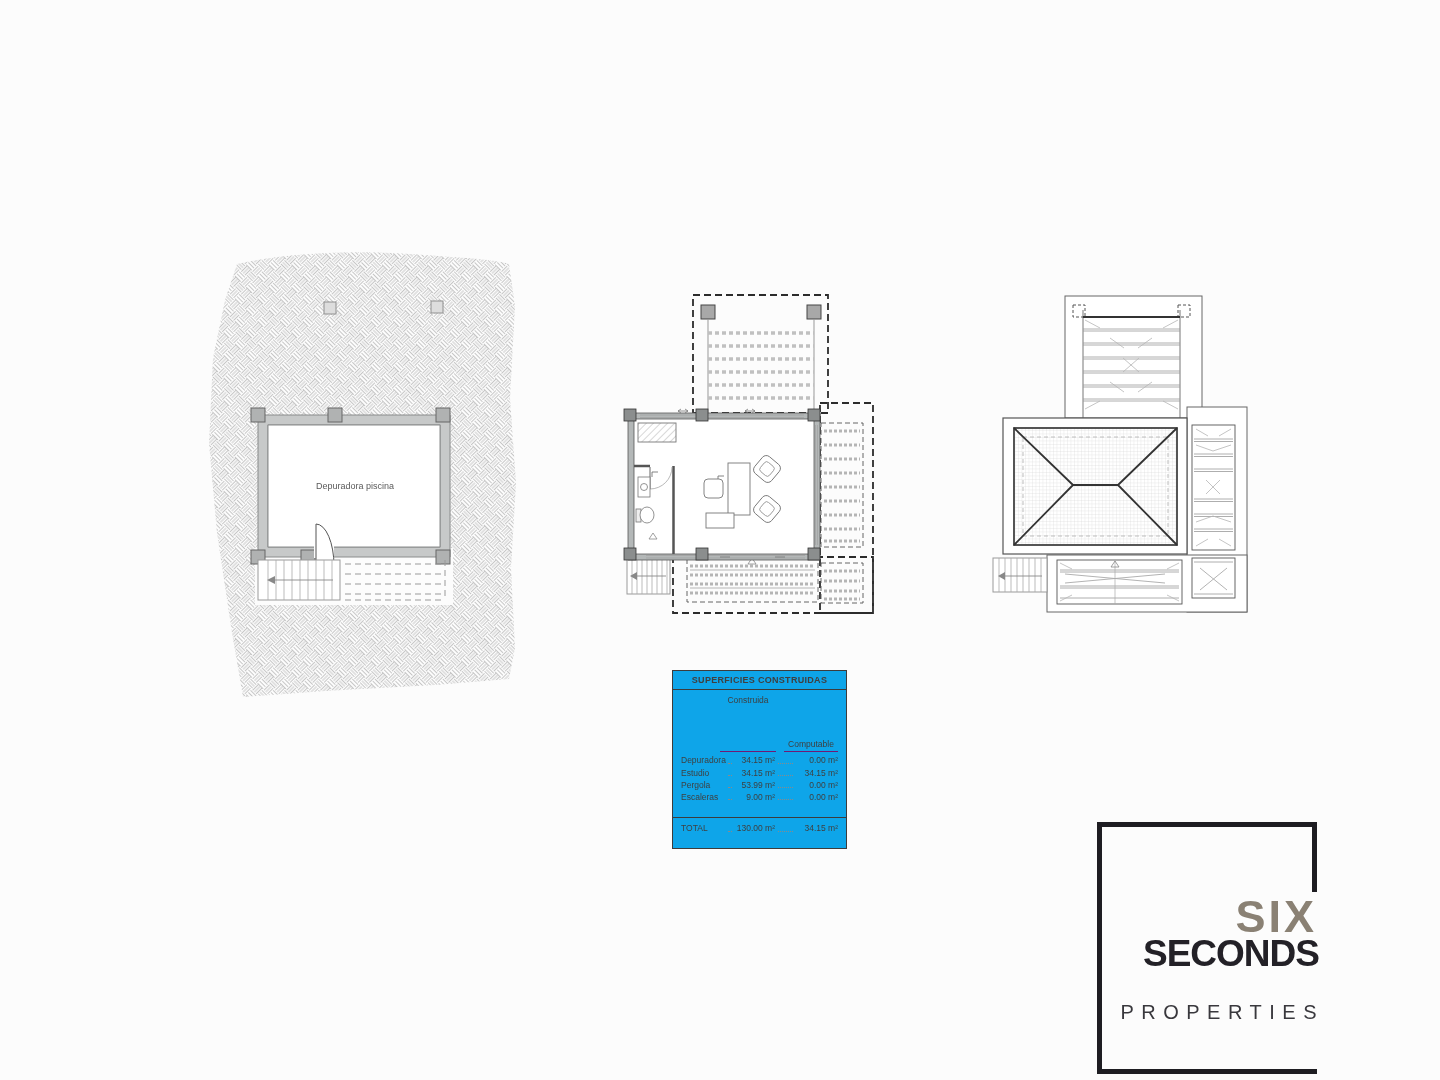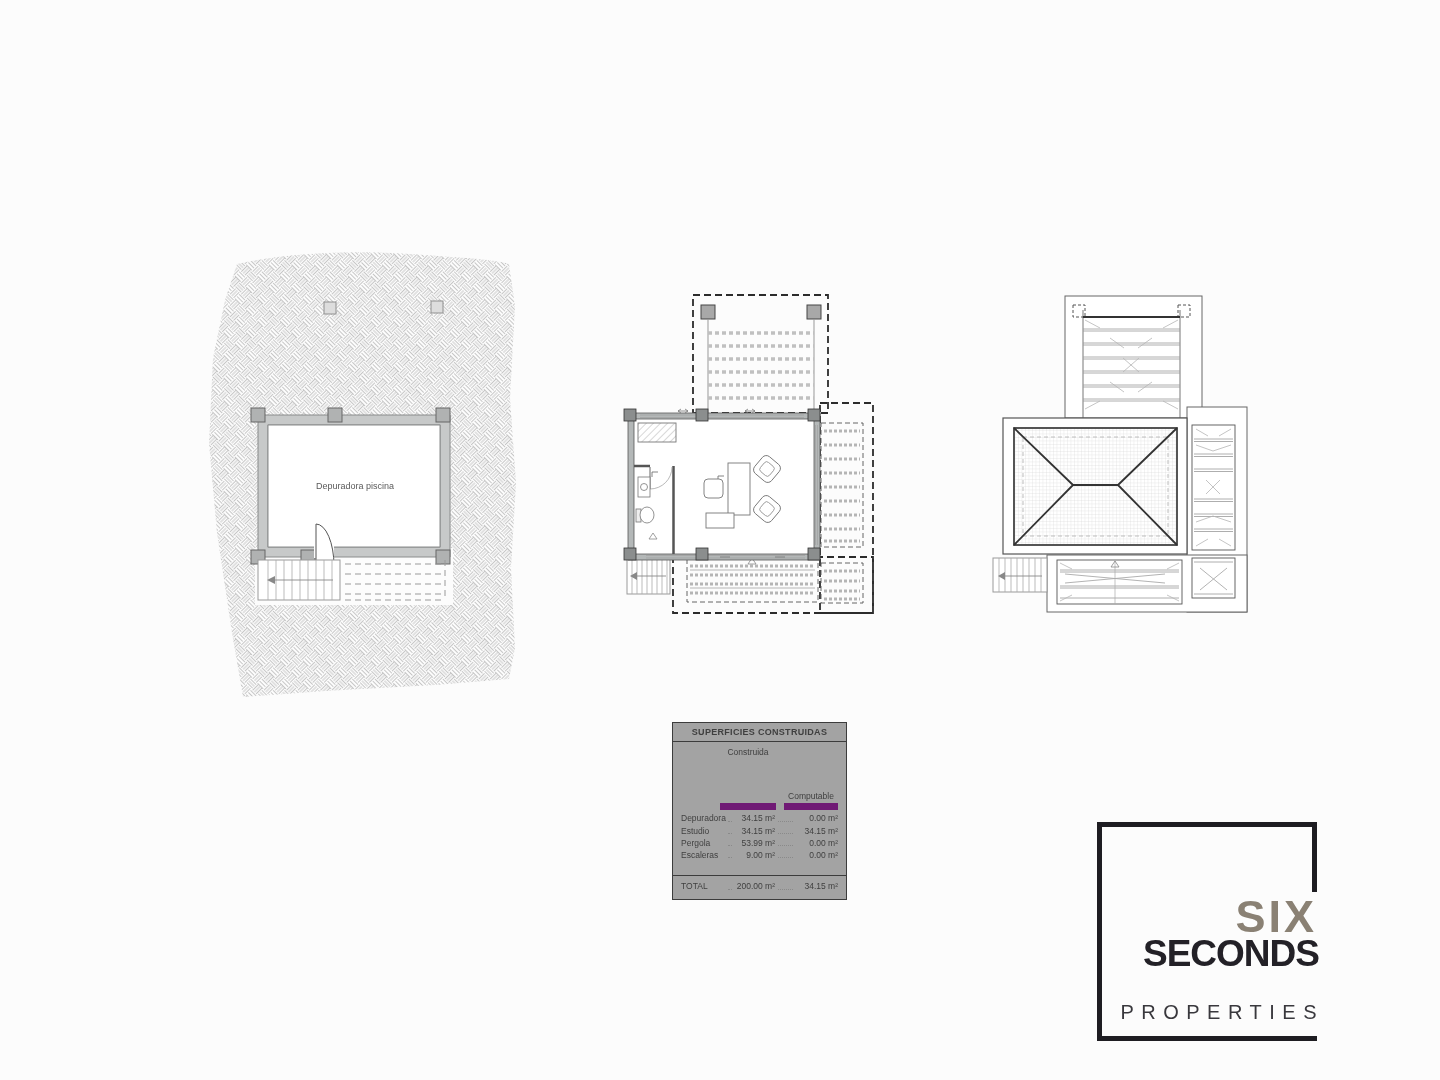--- a/index.html
+++ b/index.html
@@ -2,38 +2,38 @@
 <html><head>
 <meta charset="utf-8">
 <style>
   html,body{margin:0;padding:0;background:#e9e9e9;}
   .canvas{position:relative;width:1440px;height:1080px;background:#fcfcfc;overflow:hidden;
           font-family:"Liberation Sans",sans-serif;color:#3f3f3f;}
   svg text{font-family:"Liberation Sans",sans-serif;}
   .plan{position:absolute;}
 
   
-  .surf-table{position:absolute;left:672px;top:722px;width:173px;border:1.7px solid #3c3c3c;
-              background:#a3a3a3;font-size:8.5px;line-height:1.25;padding-bottom:7px;}
+  .surf-table{position:absolute;left:672px;top:670px;width:173px;border:1.7px solid #3c3c3c;
+              background:#0ea5e9;font-size:8.5px;line-height:1.25;padding-bottom:14px;}
   .surf-title{text-align:center;font-weight:bold;font-size:9px;letter-spacing:.3px;
               padding:4px 2px 3px;border-bottom:1.3px solid #3c3c3c;}
   .surf-head{display:flex;justify-content:flex-end;padding:5px 8px 2px;}
-  .surf-head span{text-align:center;border-bottom:7px solid #701a75;padding-bottom:1px;}
+  .surf-head span{text-align:center;border-bottom:1px solid #701a75;padding-bottom:1px;}
   .surf-head .h1{width:56px;margin-right:8px;}
   .surf-head .h2{width:54px;margin-top:44px;}
   .surf-row{display:flex;align-items:flex-end;padding:1.5px 8px 0;}
   .surf-row .c1{width:44px;white-space:nowrap;}
   .surf-row .lead{flex:1;border-bottom:1.2px dotted #8a8a8a;margin:0 3px 2px;}
   .surf-row .lead2{width:15px;border-bottom:1.2px dotted #8a8a8a;margin:0 3px 2px;}
   .surf-row .v1{width:40px;text-align:right;white-space:nowrap;}
   .surf-row .v2{width:42px;text-align:right;white-space:nowrap;}
   .surf-total{border-top:1.1px solid #3c3c3c;margin-top:15px;padding-top:5px;}
 
   
-  .logo{position:absolute;left:1097px;top:822px;width:220px;height:219px;}
+  .logo{position:absolute;left:1097px;top:822px;width:220px;height:252px;}
   .logo .fr{position:absolute;background:#1e1d22;}
   .fr-top{left:0;top:0;width:100%;height:5px;}
   .fr-left{left:0;top:0;width:5px;height:100%;}
   .fr-bottom{left:0;bottom:0;width:100%;height:5px;}
   .fr-right{right:0;top:0;width:5px;height:70px;}
   .logo-six{position:absolute;right:0;top:72px;font-size:45px;font-weight:bold;
             color:#8a8174;letter-spacing:3px;line-height:1;}
   .logo-seconds{position:absolute;right:-2px;top:113px;font-size:37px;font-weight:bold;
             color:#232127;letter-spacing:-1px;line-height:1;}
   .logo-properties{position:absolute;right:-7px;top:180px;font-size:20px;color:#39383d;
@@ -284,21 +284,21 @@
     <div class="surf-row">
       <span class="c1">Escaleras</span>
       <span class="lead"></span>
       <span class="v1">9.00 m²</span>
       <span class="lead2"></span>
       <span class="v2">0.00 m²</span>
     </div>
     <div class="surf-row surf-total">
       <span class="c1">TOTAL</span>
       <span class="lead"></span>
-      <span class="v1">200.00 m²</span>
+      <span class="v1">130.00 m²</span>
       <span class="lead2"></span>
       <span class="v2">34.15 m²</span>
     </div>
   </div>
 
   <div class="logo">
     <div class="fr fr-top"></div>
     <div class="fr fr-left"></div>
     <div class="fr fr-bottom"></div>
     <div class="fr fr-right"></div>

